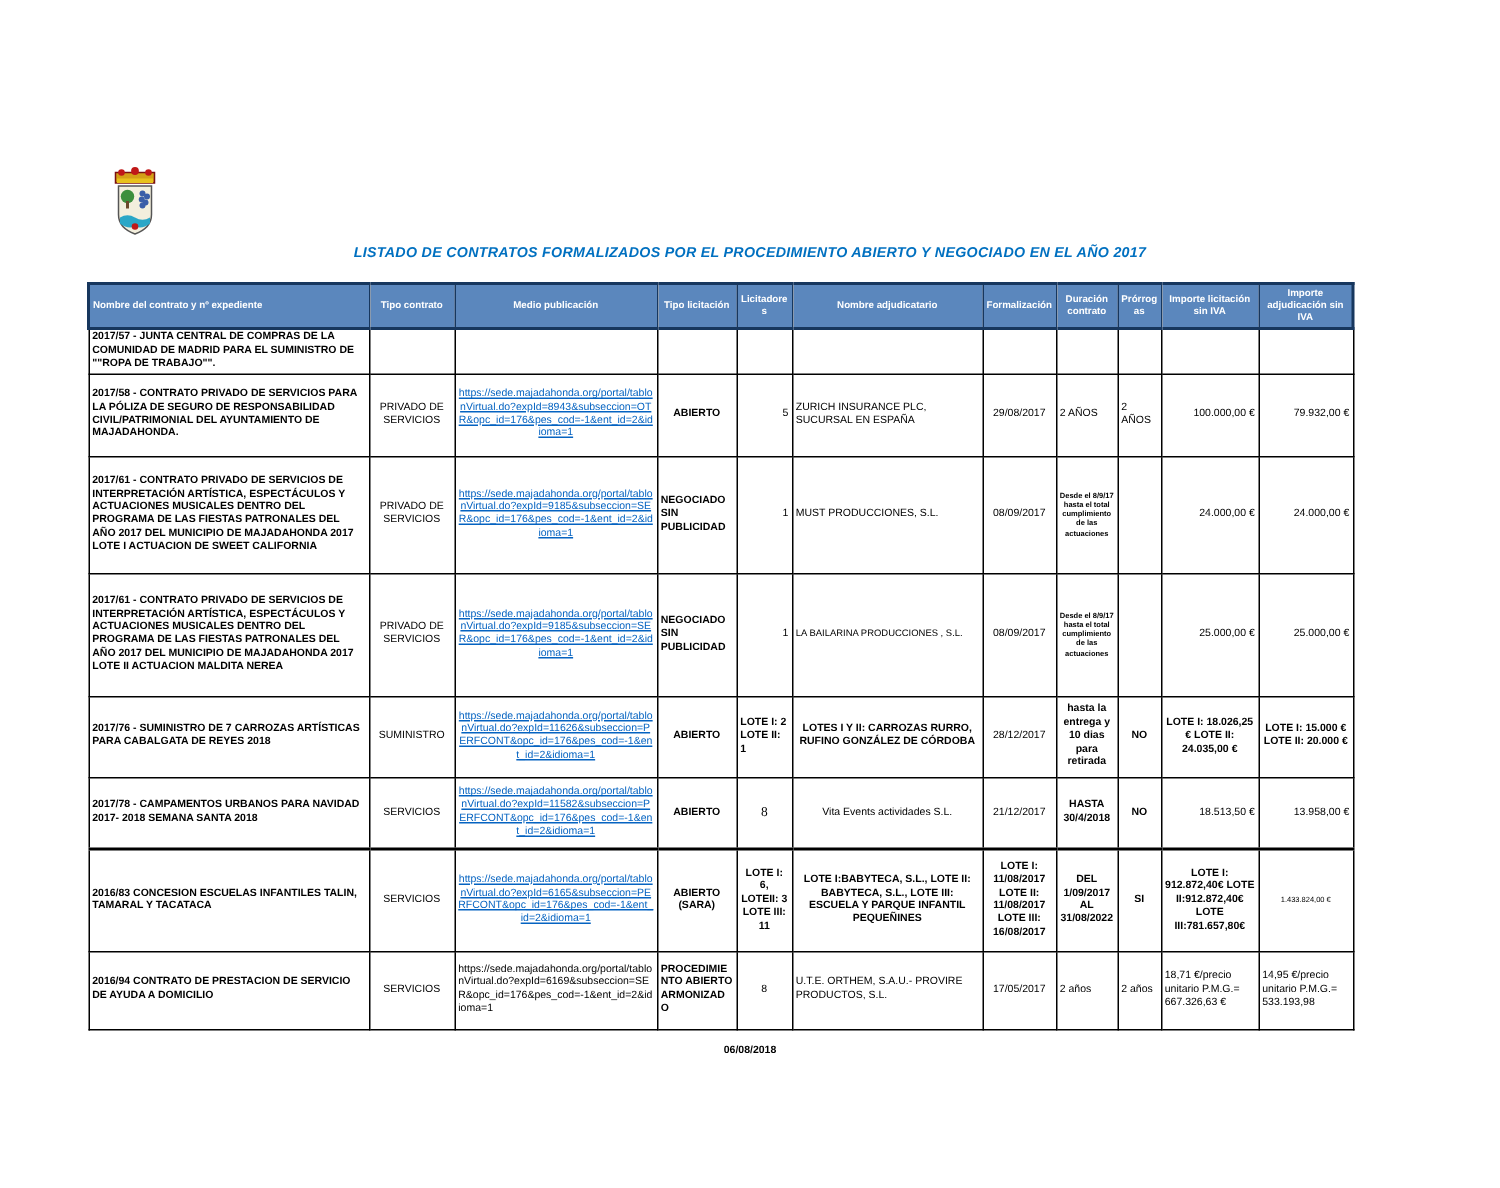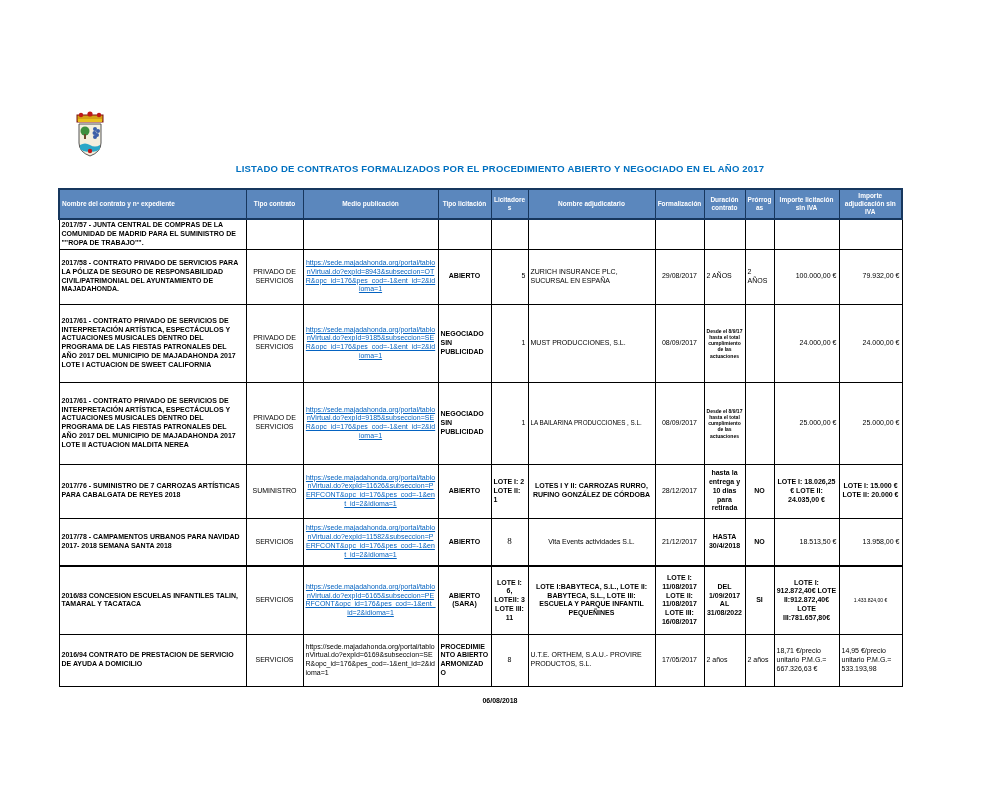--- a/index.html
+++ b/index.html
@@ -1,20 +1,20 @@
 <!DOCTYPE html>
 <html><head>
 <meta charset="utf-8">
 <style>
   html,body{margin:0;padding:0;background:#fff;}
   .page{position:relative;width:1000px;height:792px;background:#fff;overflow:hidden;
         font-family:"Liberation Sans",sans-serif;color:#000;}
   .logo{position:absolute;left:67px;top:107px;width:46px;height:54px;}
   .title{position:absolute;left:0;top:163px;width:1000px;text-align:center;
-         font-size:9.5px;font-weight:bold;color:#0070C0;letter-spacing:.2px;}
+         font-size:9.5px;font-weight:bold;color:#0070C0;letter-spacing:.2px;font-style:italic;}
   table.t{position:absolute;left:58px;top:188px;width:843px;border-collapse:collapse;
           table-layout:fixed;}
   .t th,.t td{border:1px solid #000;padding:1px 2px;vertical-align:middle;
           font-size:7px;line-height:1.25;overflow:hidden;word-wrap:break-word;}
   .t th{background:#5B87BD;color:#fff;font-size:6.5px;font-weight:bold;text-align:center;
         border:1px solid #17375E;border-top:2.5px solid #17375E;border-bottom:2.5px solid #17375E;
         padding:2px 2px;}
   .t th:first-child{text-align:left;border-left:2.5px solid #17375E;}
   .t th:last-child{border-right:2.5px solid #17375E;}
   td.nom{font-weight:bold;text-align:left;}

